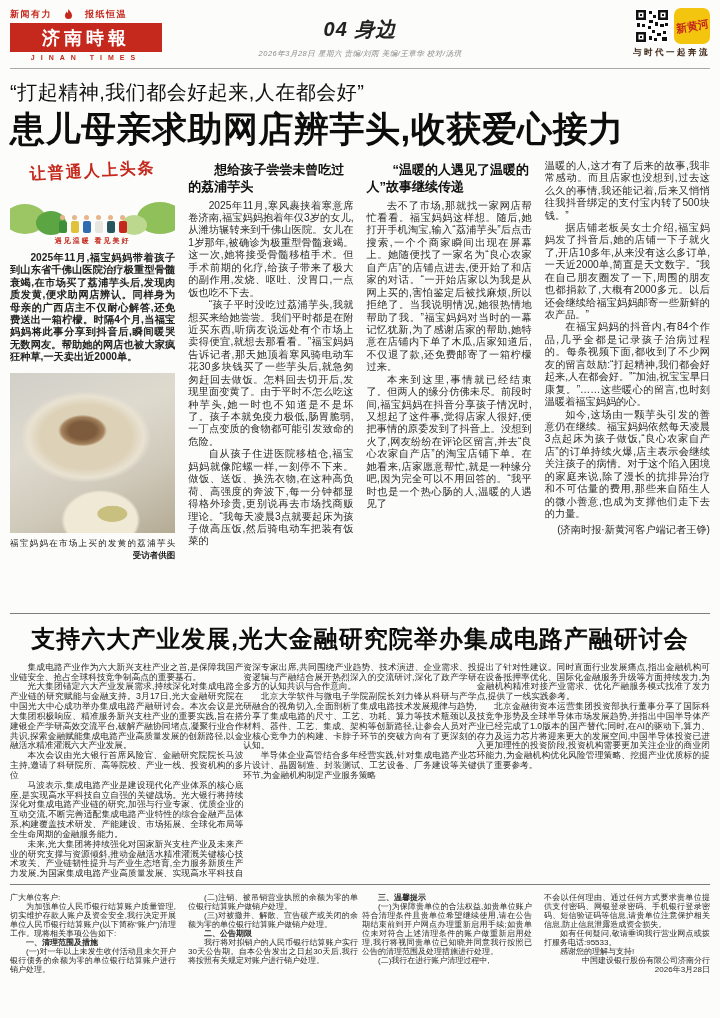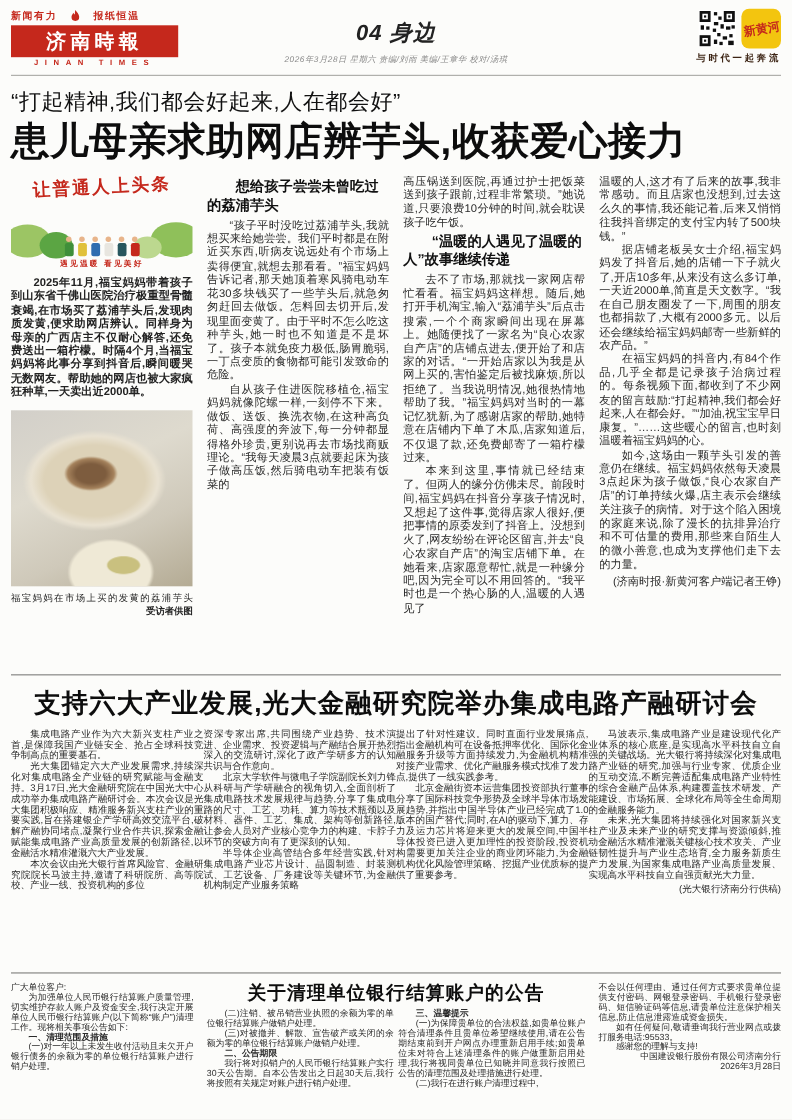--- a/index.html
+++ b/index.html
@@ -59,21 +59,21 @@
   }
   .caption { font-size:8.5px; color:#222; margin-top:4px; font-family:"Liberation Serif", serif; line-height:1.5; }
   .caption .cap-line { text-align:justify; text-align-last:justify; }
   .caption .credit { text-align:right; font-weight:700; }
 
   
   .rule { border-top:1px solid #7d7d7a; margin:7px 0 0; }
 
   
   .headline2 { font-size:24px; font-weight:900; text-align:center; color:#0d0d0d; letter-spacing:1px; margin:9px 0 8px; }
-  .art2-cols { display:grid; grid-template-columns:repeat(4,1fr); height:214px; overflow:hidden; font-size:8.7px; line-height:1.13; text-align:justify; color:#2a2a2a; }
+  .art2-cols { display:grid; grid-template-columns:repeat(3,1fr); height:214px; overflow:hidden; font-size:8.7px; line-height:1.13; text-align:justify; color:#2a2a2a; }
 
   
   .notice { display:grid; grid-template-columns:repeat(4,1fr); gap:12px; margin-top:8px; height:146px; overflow:hidden; font-size:8px; line-height:1.13; text-align:justify; color:#2a2a2a; }
   .notice-mid { grid-column:2 / 4; }
   .notice-title { font-size:17px; font-weight:900; text-align:center; color:#0d0d0d; letter-spacing:1px; margin-bottom:5px; }
   .notice-mid-cols { display:grid; grid-template-columns:1fr 1fr; gap:4px; }
   .nh { font-weight:700; text-indent:2em; }
   .right { text-align:right; text-indent:0; }
 </style>
 </head>
@@ -183,26 +183,26 @@
       <p class="p lead">2025年11月,福宝妈妈带着孩子到山东省千佛山医院治疗极重型骨髓衰竭,在市场买了荔浦芋头后,发现肉质发黄,便求助网店辨认。同样身为母亲的广西店主不仅耐心解答,还免费送出一箱柠檬。时隔4个月,当福宝妈妈将此事分享到抖音后,瞬间暖哭无数网友。帮助她的网店也被大家疯狂种草,一天卖出近2000单。</p>
       <div class="photo"></div>
       <div class="caption">
         <div class="cap-line">福宝妈妈在市场上买的发黄的荔浦芋头</div>
         <div class="credit">受访者供图</div>
       </div>
     </div>
 
     <div>
       <div class="subhead1">想给孩子尝尝未曾吃过的荔浦芋头</div>
+      <p class="p">2025年11月,寒风裹挟着寒意席卷济南,福宝妈妈抱着年仅3岁的女儿,从潍坊辗转来到千佛山医院。女儿在1岁那年,被确诊为极重型骨髓衰竭。这一次,她将接受骨髓移植手术。但手术前期的化疗,给孩子带来了极大的副作用,发烧、呕吐、没胃口,一点饭也吃不下去。</p>
       <p class="p">“孩子平时没吃过荔浦芋头,我就想买来给她尝尝。我们平时都是在附近买东西,听病友说远处有个市场上卖得便宜,就想去那看看。”福宝妈妈告诉记者,那天她顶着寒风骑电动车花30多块钱买了一些芋头后,就急匆匆赶回去做饭。怎料回去切开后,发现里面变黄了。由于平时不怎么吃这种芋头,她一时也不知道是不是坏了。孩子本就免疫力极低,肠胃脆弱,一丁点变质的食物都可能引发致命的危险。</p>
       <p class="p">自从孩子住进医院移植仓,福宝妈妈就像陀螺一样,一刻停不下来。做饭、送饭、换洗衣物,在这种高负荷、高强度的奔波下,每一分钟都显得格外珍贵,更别说再去市场找商贩理论。“我每天凌晨3点就要起床为孩子做高压饭,然后骑电动车把装有饭菜的</p>
     </div>
 
     <div>
-      <p class="p cont">高压锅送到医院,再通过护士把饭菜送到孩子跟前,过程非常繁琐。”她说道,只要浪费10分钟的时间,就会耽误孩子吃午饭。</p>
       <div class="subhead1">“温暖的人遇见了温暖的人”故事继续传递</div>
       <p class="p">去不了市场,那就找一家网店帮忙看看。福宝妈妈这样想。随后,她打开手机淘宝,输入“荔浦芋头”后点击搜索,一个个商家瞬间出现在屏幕上。她随便找了一家名为“良心农家自产店”的店铺点进去,便开始了和店家的对话。“一开始店家以为我是从网上买的,害怕鉴定后被找麻烦,所以拒绝了。当我说明情况,她很热情地帮助了我。”福宝妈妈对当时的一幕记忆犹新,为了感谢店家的帮助,她特意在店铺内下单了木瓜,店家知道后,不仅退了款,还免费邮寄了一箱柠檬过来。</p>
       <p class="p">本来到这里,事情就已经结束了。但两人的缘分仿佛未尽。前段时间,福宝妈妈在抖音分享孩子情况时,又想起了这件事,觉得店家人很好,便把事情的原委发到了抖音上。没想到火了,网友纷纷在评论区留言,并去“良心农家自产店”的淘宝店铺下单。在她看来,店家愿意帮忙,就是一种缘分吧,因为完全可以不用回答的。“我平时也是一个热心肠的人,温暖的人遇见了</p>
     </div>
 
     <div>
       <p class="p cont">温暖的人,这才有了后来的故事,我非常感动。而且店家也没想到,过去这么久的事情,我还能记着,后来又悄悄往我抖音绑定的支付宝内转了500块钱。”</p>
       <p class="p">据店铺老板吴女士介绍,福宝妈妈发了抖音后,她的店铺一下子就火了,开店10多年,从来没有这么多订单,一天近2000单,简直是天文数字。“我在自己朋友圈发了一下,周围的朋友也都捐款了,大概有2000多元。以后还会继续给福宝妈妈邮寄一些新鲜的农产品。”</p>
       <p class="p">在福宝妈妈的抖音内,有84个作品,几乎全都是记录孩子治病过程的。每条视频下面,都收到了不少网友的留言鼓励:“打起精神,我们都会好起来,人在都会好。”“加油,祝宝宝早日康复。”……这些暖心的留言,也时刻温暖着福宝妈妈的心。</p>
       <p class="p">如今,这场由一颗芋头引发的善意仍在继续。福宝妈妈依然每天凌晨3点起床为孩子做饭,“良心农家自产店”的订单持续火爆,店主表示会继续关注孩子的病情。对于这个陷入困境的家庭来说,除了漫长的抗排异治疗和不可估量的费用,那些来自陌生人的微小善意,也成为支撑他们走下去的力量。</p>
@@ -238,21 +238,20 @@
   <div class="rule"></div>
 
   <div class="notice">
     <div>
       <p class="cont">广大单位客户:</p>
       <p class="p">为加强单位人民币银行结算账户质量管理,切实维护存款人账户及资金安全,我行决定开展单位人民币银行结算账户(以下简称“账户”)清理工作。现将相关事项公告如下:</p>
       <p class="nh">一、清理范围及措施</p>
       <p class="p">(一)对一年以上未发生收付活动且未欠开户银行债务的余额为零的单位银行结算账户进行销户处理。</p>
     </div>
     <div class="notice-mid">
-      <div class="notice-title">关于清理单位银行结算账户的公告</div>
       <div class="notice-mid-cols">
         <div>
           <p class="p">(二)注销、被吊销营业执照的余额为零的单位银行结算账户做销户处理。</p>
           <p class="p">(三)对被撤并、解散、宣告破产或关闭的余额为零的单位银行结算账户做销户处理。</p>
           <p class="nh">二、公告期限</p>
           <p class="p">我行将对拟销户的人民币银行结算账户实行30天公告期。自本公告发出之日起30天后,我行将按照有关规定对账户进行销户处理。</p>
         </div>
         <div>
           <p class="nh">三、温馨提示</p>
           <p class="p">(一)为保障贵单位的合法权益,如贵单位账户符合清理条件且贵单位希望继续使用,请在公告期结束前到开户网点办理重新启用手续;如贵单位未对符合上述清理条件的账户做重新启用处理,我行将视同贵单位已知晓并同意我行按照已公告的清理范围及处理措施进行处理。</p>

